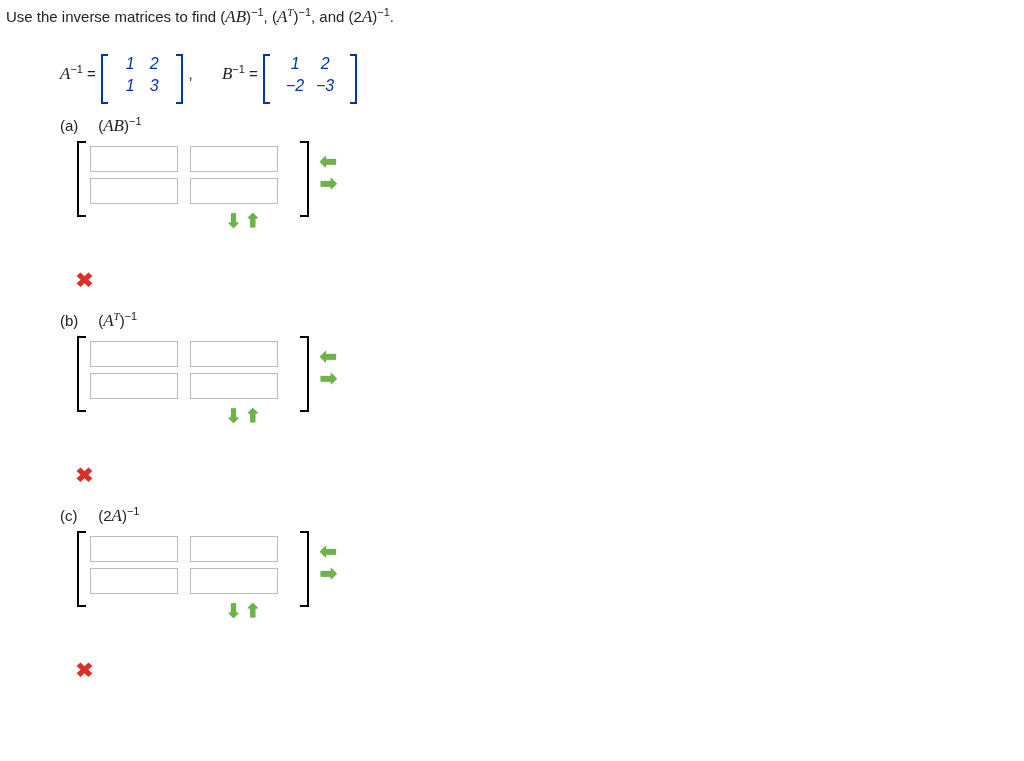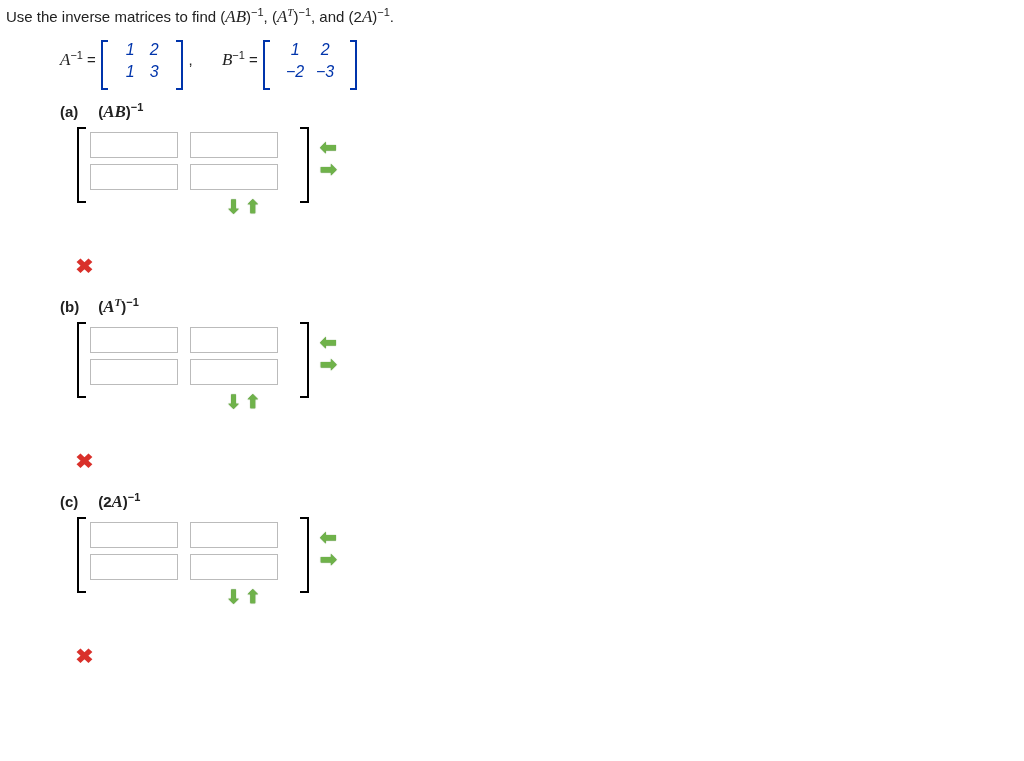--- a/index.html
+++ b/index.html
@@ -1,33 +1,33 @@
 <!DOCTYPE html>
 <html><head>
 <meta charset="utf-8">
 <style>
   body{
     margin:0;padding:4px 6px;
     font-family:Verdana,Geneva,sans-serif;
     font-size:15px;color:#222;
     width:1024px;box-sizing:border-box;
   }
-  .prompt{font-size:15px;margin:2px 0 12px 0;}
+  .prompt{font-size:15px;margin:2px 0 26px 0;}
   .eqrow{margin:0 0 14px 54px;font-size:15px;}
   .ital{font-style:italic;font-family:'Times New Roman',serif;font-size:17px;}
   .sup{font-size:11px;vertical-align:super;}
   .matwrap{display:inline-block;vertical-align:middle;position:relative;padding:0 4px;font-style:italic;}
   .matwrap .cells{display:inline-block;}
   .mrow{line-height:22px;}
   .mcell{display:inline-block;width:24px;text-align:center;font-size:16px;}
   .mcell.wide{width:30px;}
   .blue{color:#0034ab;}
   .br{display:inline-block;width:10px;position:relative;}
   .br svg{position:absolute;top:-26px;left:0;}
-  .part{margin:18px 0 2px 54px;font-size:15px;font-weight:bold;}
+  .part{margin:18px 0 2px 54px;font-size:15px;}
   .part .lbl{display:inline-block;width:34px;}
   .ansblock{margin:4px 0 0 70px;position:relative;height:88px;}
   .bigbr{position:absolute;top:0;}
   .bigbr.left{left:0;}
   .bigbr.right{left:222px;}
   .inputs{position:absolute;left:14px;top:6px;}
   .inprow{margin-bottom:6px;}
   .cellin{
     width:88px;height:26px;border:1px solid #bbb;
     background:#fff;box-sizing:border-box;margin-right:8px;

